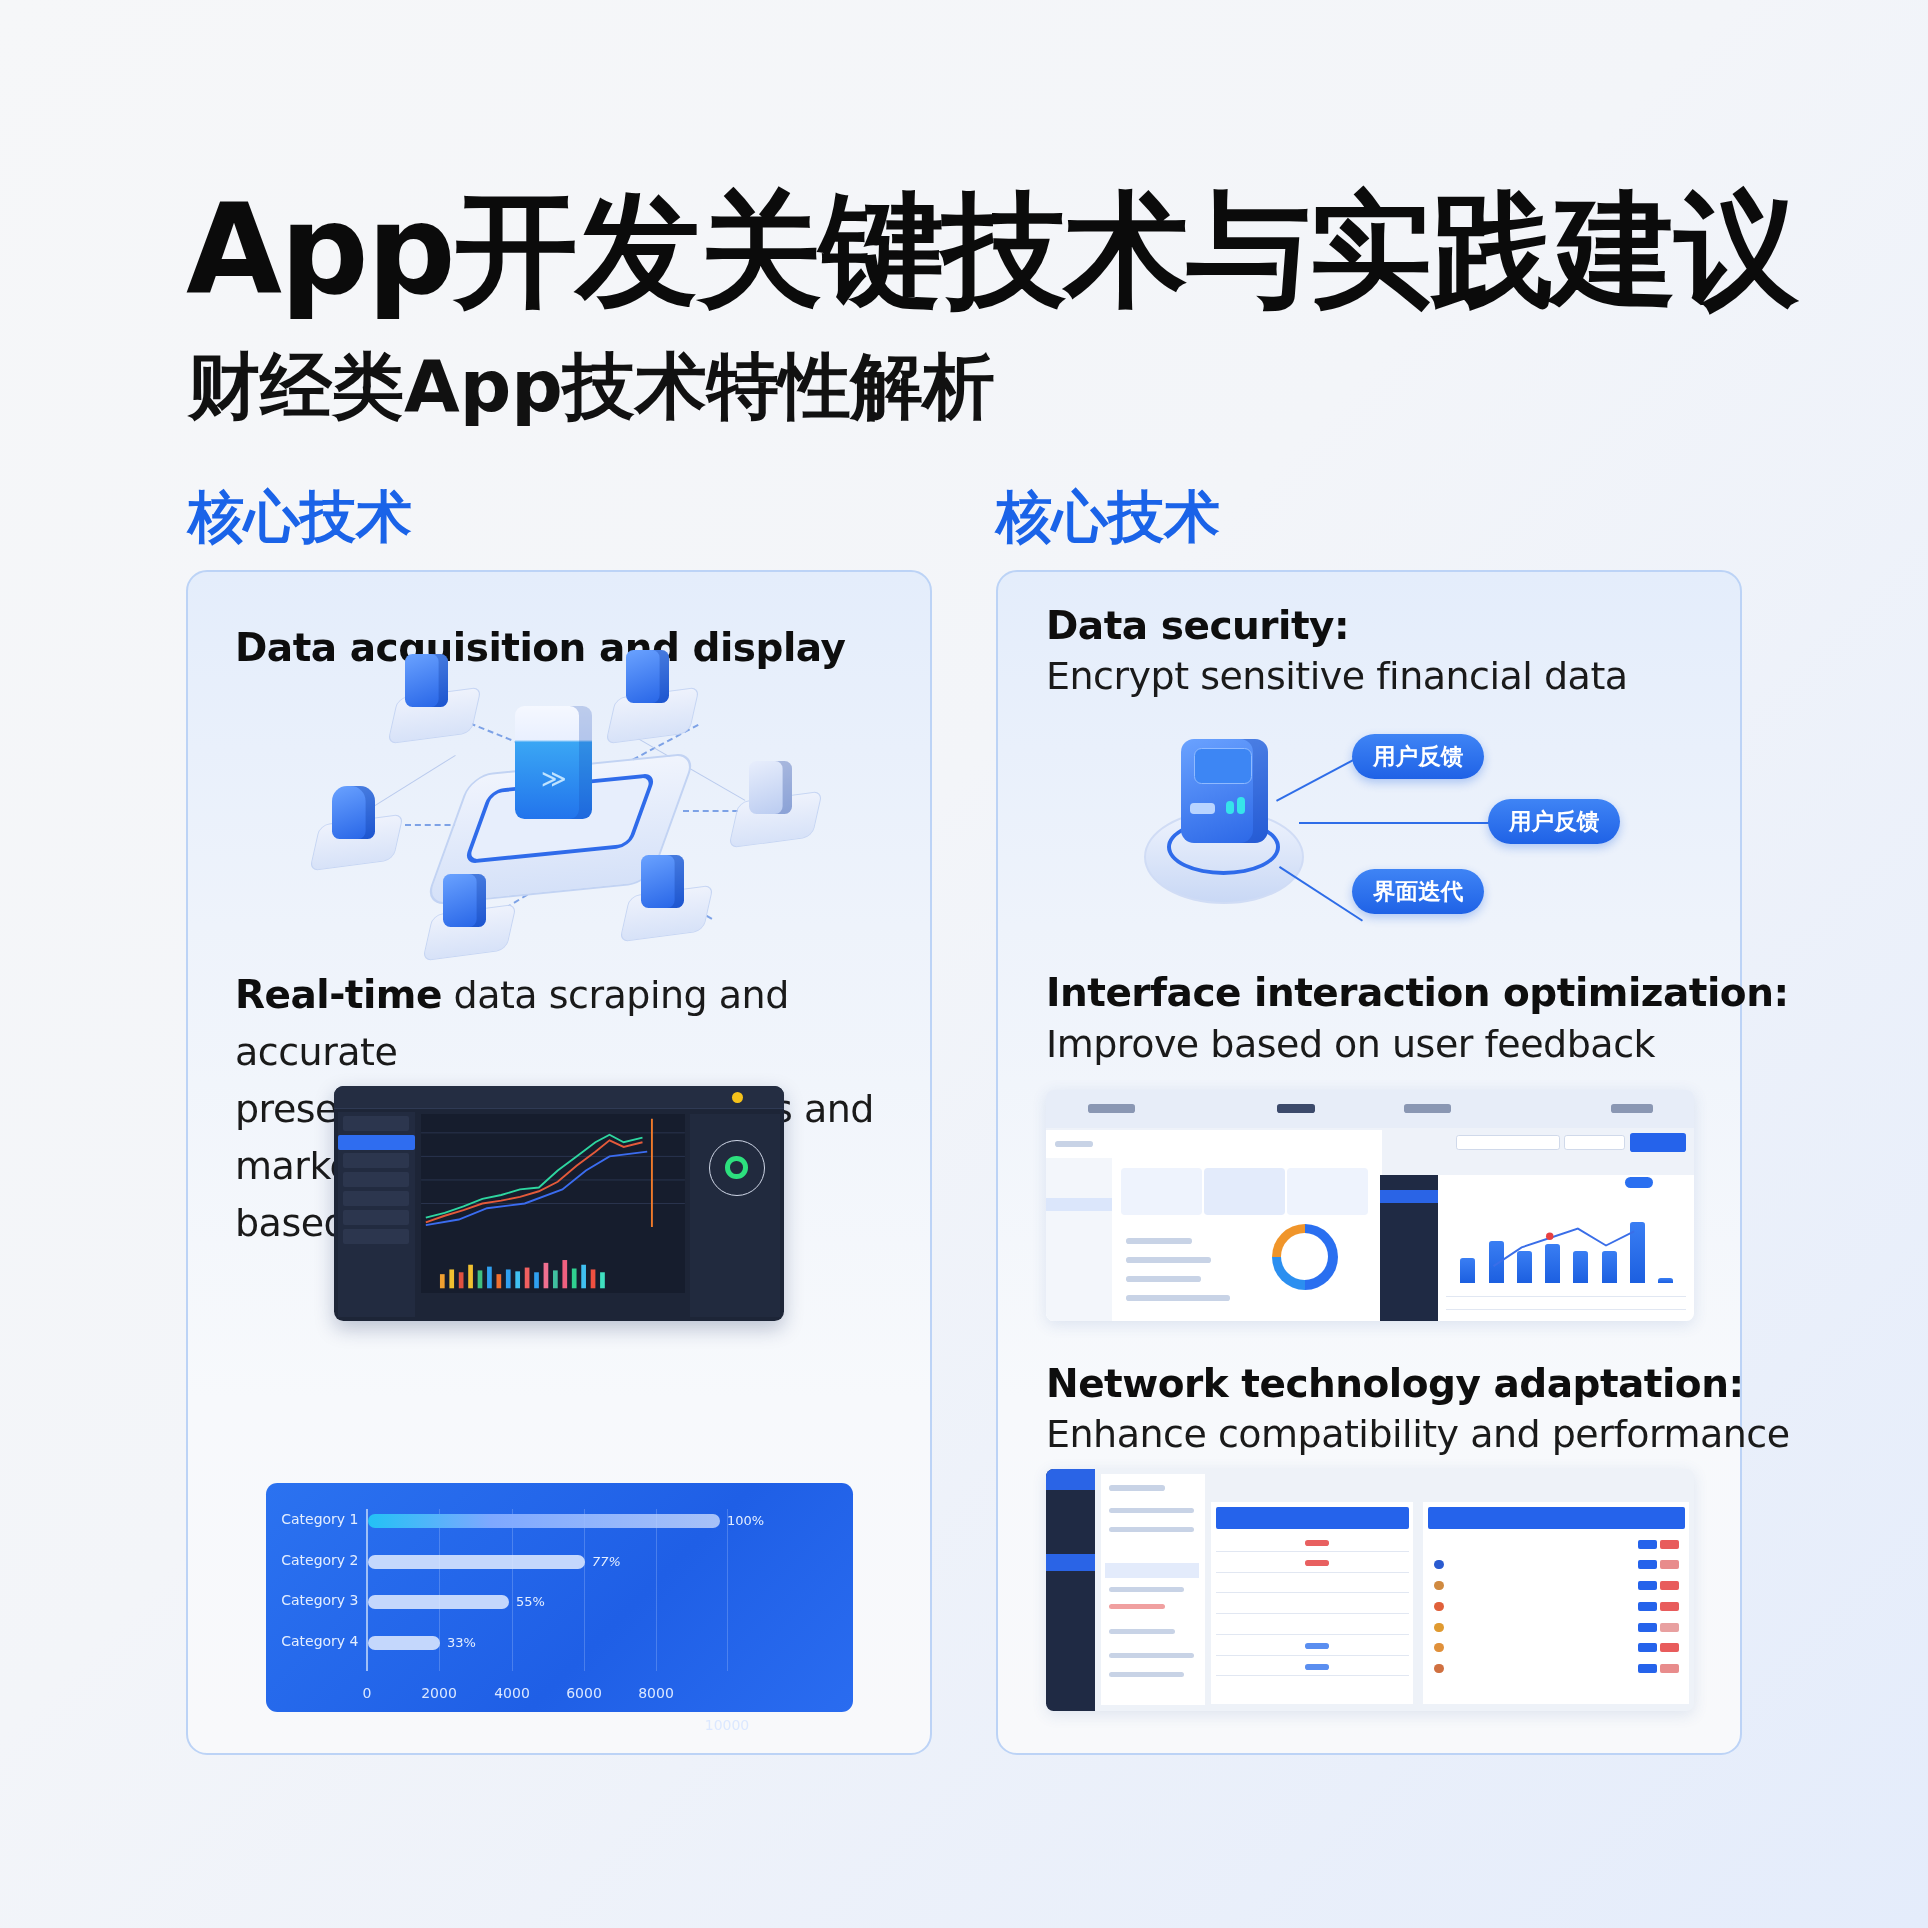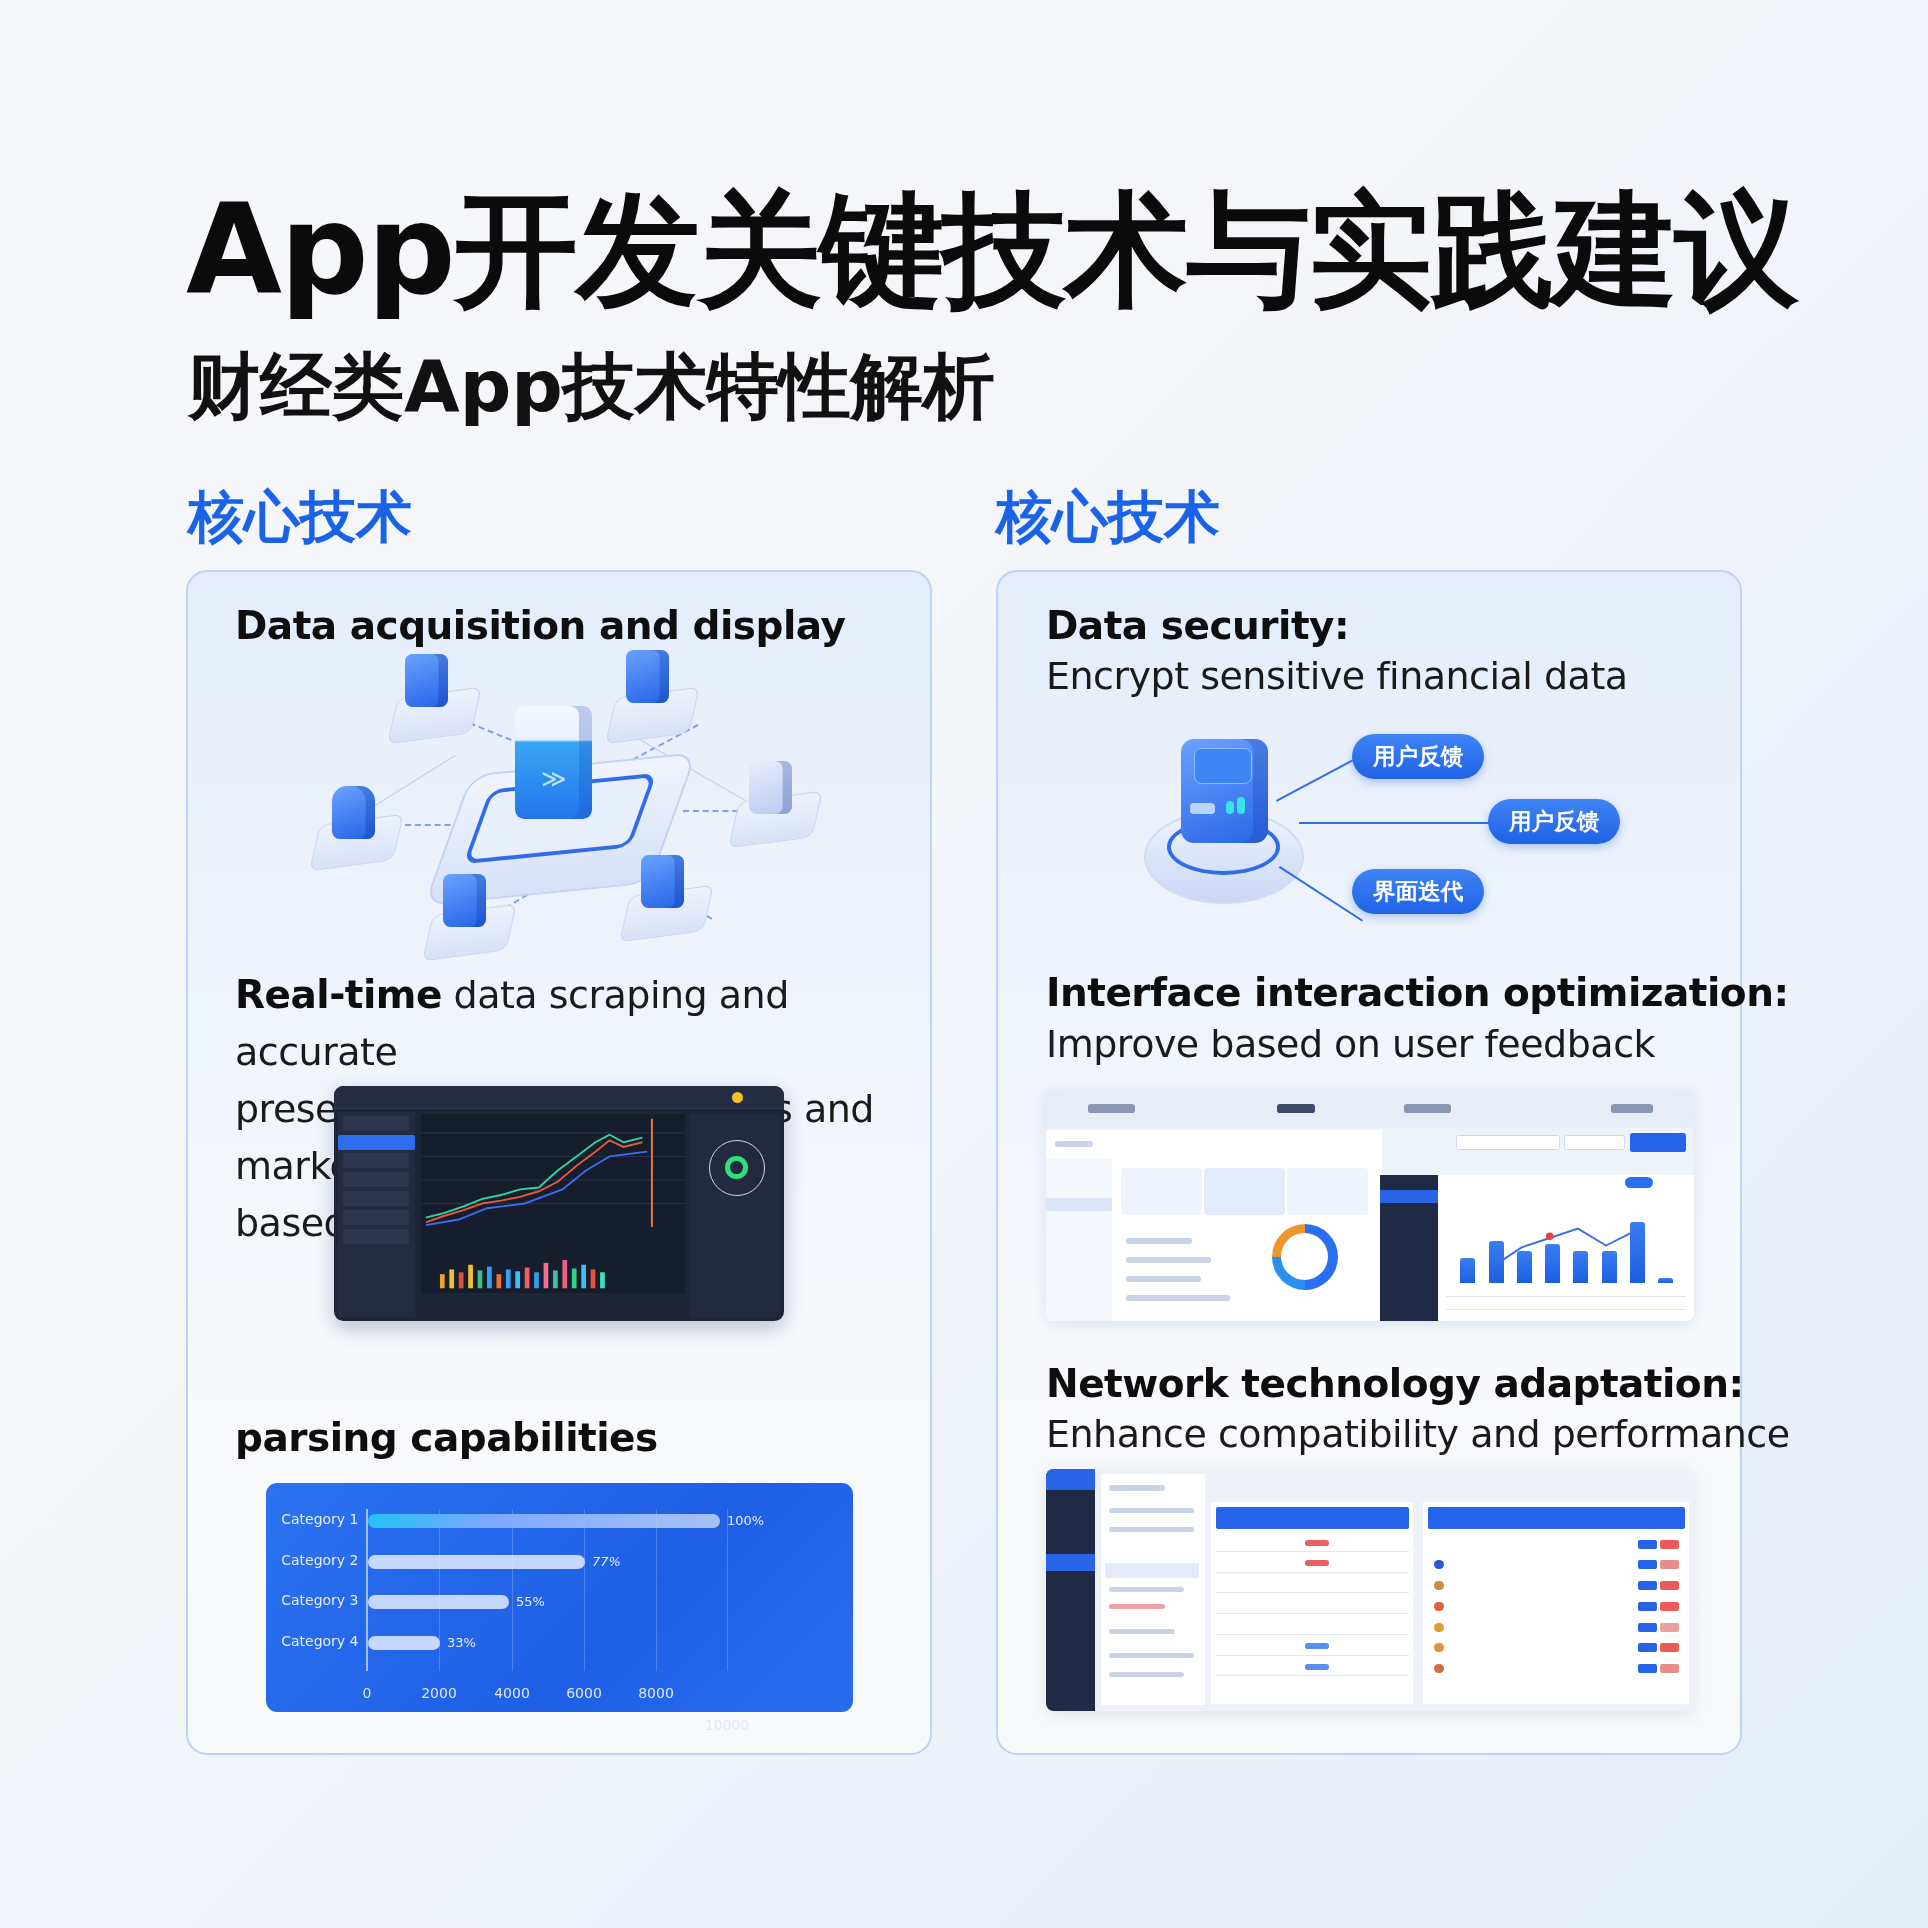--- a/index.html
+++ b/index.html
@@ -105,21 +105,21 @@
 <body>
 
 <div class="title">App开发关键技术与实践建议</div>
 <div class="subtitle">财经类App技术特性解析</div>
 
 <div class="section-head" style="left:188px;">核心技术</div>
 <div class="section-head" style="left:996px;">核心技术</div>
 
 <div class="card left"></div>
 
-<div class="abs h-bold" style="left:235px; top:603px;">Data acquisition and display</div>
+<div class="abs h-bold" style="left:235px; top:625px;">Data acquisition and display</div>
 
 <div class="abs" style="left:311px; top:659px; width:527px; height:311px;">
   <div class="dash" style="left:141px; top:56px; width:113px; transform:rotate(22deg);"></div>
   <div class="dash" style="left:287px; top:118px; width:113px; transform:rotate(-28deg);"></div>
   <div class="dash" style="left:94px; top:165px; width:85px;"></div>
   <div class="dash" style="left:372px; top:151px; width:75px;"></div>
   <div class="dash" style="left:169px; top:264px; width:75px; transform:rotate(-32deg);"></div>
   <div class="dash" style="left:320px; top:212px; width:94px; transform:rotate(30deg);"></div>
   <div class="thin" style="left:56px; top:151px; width:104px; transform:rotate(-32deg);"></div>
   <div class="thin" style="left:320px; top:75px; width:132px; transform:rotate(30deg);"></div>
@@ -197,21 +197,20 @@
       </g>
     </svg>
   </div>
   <div class="dd-right">
     <div class="ring"></div>
   </div>
 </div>
 
 <div class="abs h-bold" style="left:235px; top:1361px; line-height:51px;">
   <br>
-  <span>parsing capabilities</span>
 </div>
 
 <div class="bar-chart">
   <div class="bc-grid" style="left:173px;"></div>
   <div class="bc-grid" style="left:246px;"></div>
   <div class="bc-grid" style="left:318px;"></div>
   <div class="bc-grid" style="left:390px;"></div>
   <div class="bc-grid" style="left:461px;"></div>
   <div class="bc-axis"></div>
 

